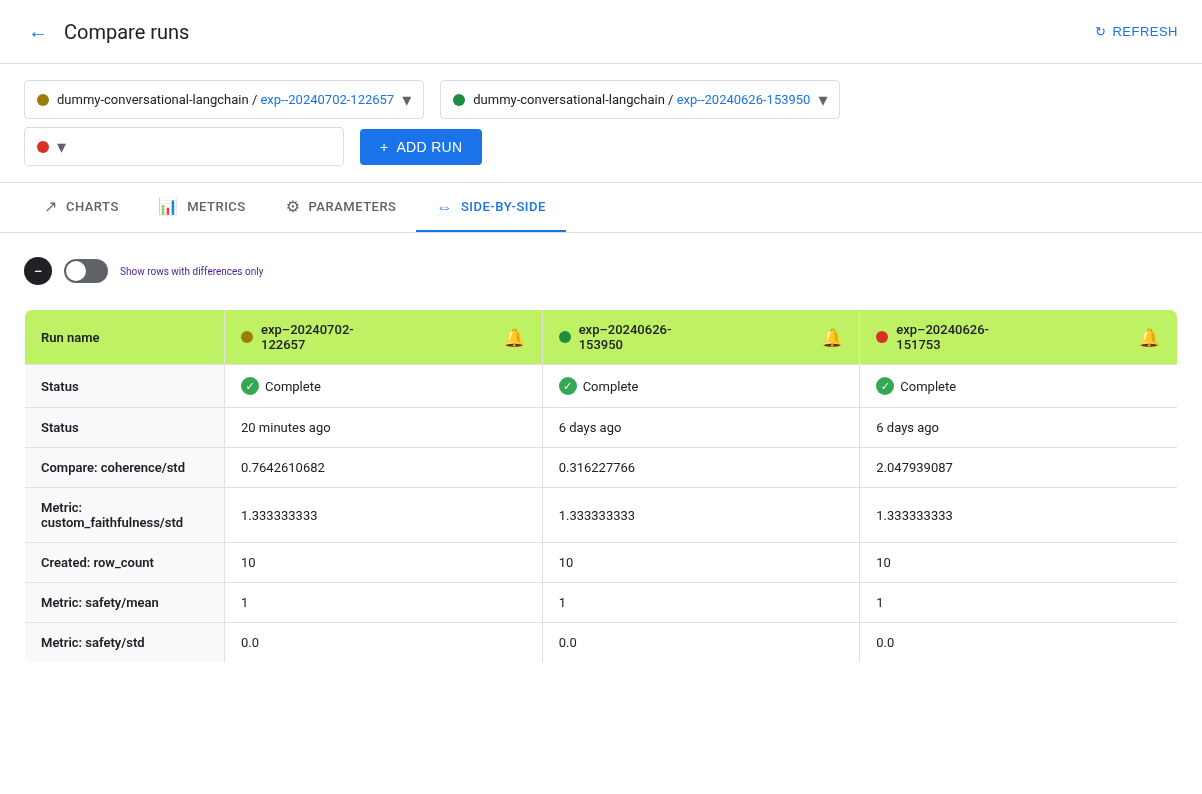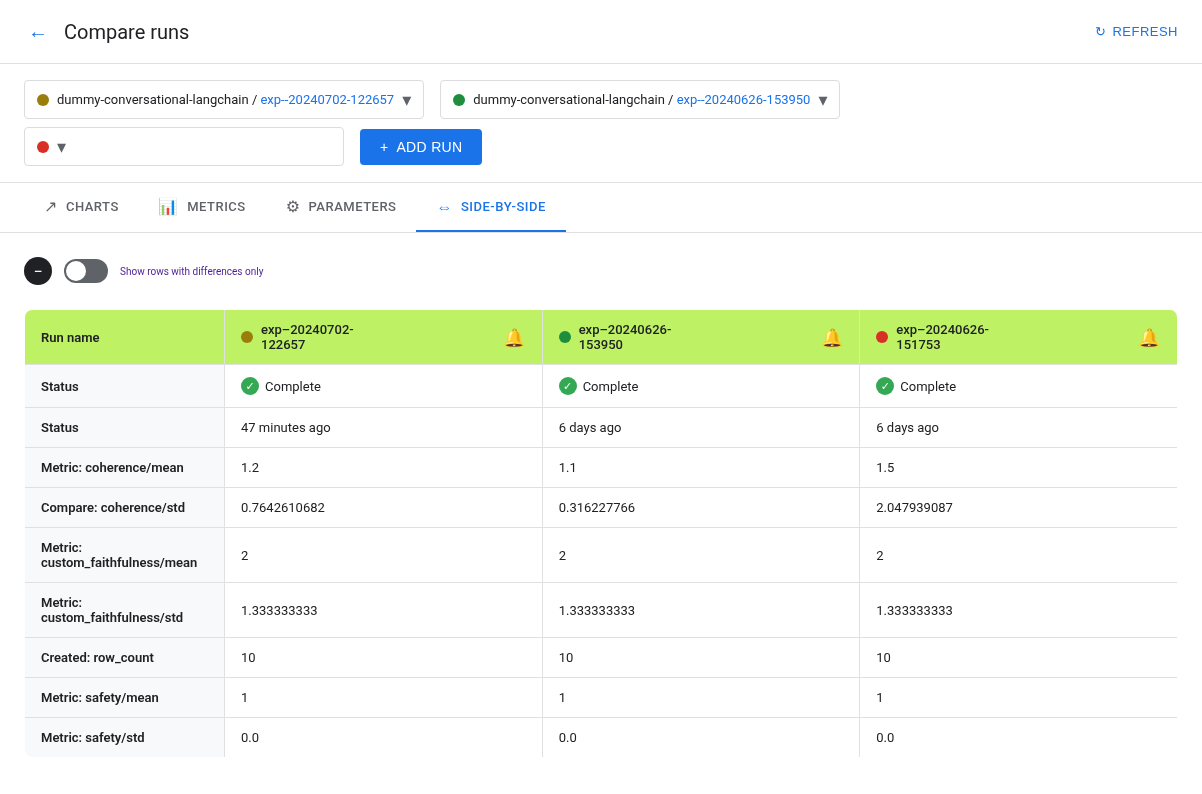--- a/index.html
+++ b/index.html
@@ -376,43 +376,31 @@
           </td>
           <td>
             <div class="status-badge">
               <span class="status-check">✓</span>
               <span>Complete</span>
             </div>
           </td>
         </tr>
         <tr>
           <td class="col-label">Status</td>
-          <td>47 minutes ago</td>
+          <td>20 minutes ago</td>
           <td>6 days ago</td>
           <td>6 days ago</td>
-        </tr>
-        <tr>
-          <td class="col-label">Metric: coherence/mean</td>
-          <td>1.2</td>
-          <td>1.1</td>
-          <td>1.5</td>
         </tr>
         <tr>
           <td class="col-label">Compare: coherence/std</td>
           <td>0.7642610682</td>
           <td>0.316227766</td>
           <td>2.047939087</td>
         </tr>
         <tr>
-          <td class="col-label">Metric: custom_faithfulness/mean</td>
-          <td>2</td>
-          <td>2</td>
-          <td>2</td>
-        </tr>
-        <tr>
           <td class="col-label">Metric: custom_faithfulness/std</td>
           <td>1.333333333</td>
           <td>1.333333333</td>
           <td>1.333333333</td>
         </tr>
         <tr>
           <td class="col-label">Created: row_count</td>
           <td>10</td>
           <td>10</td>
           <td>10</td>

